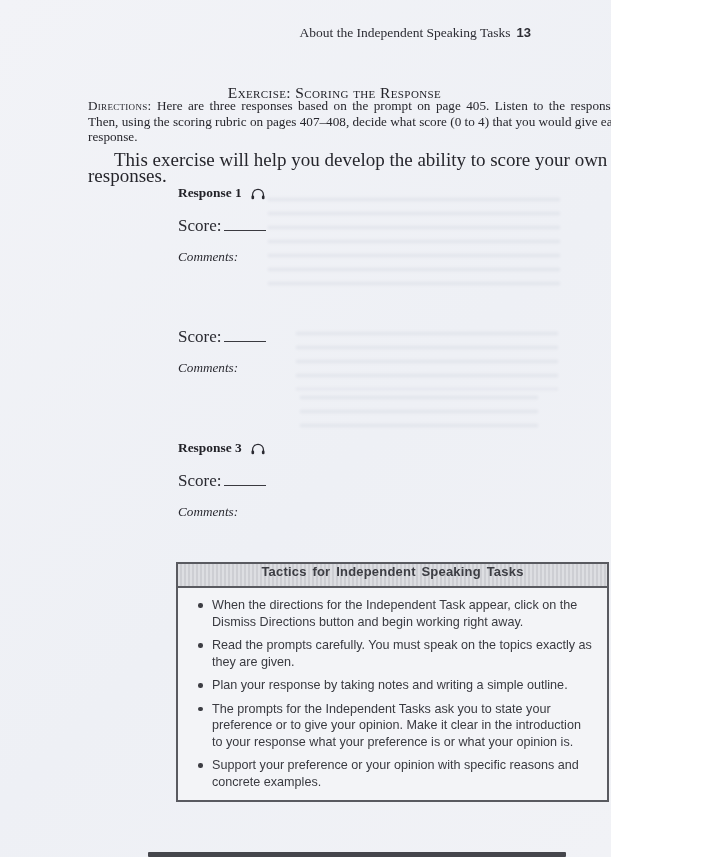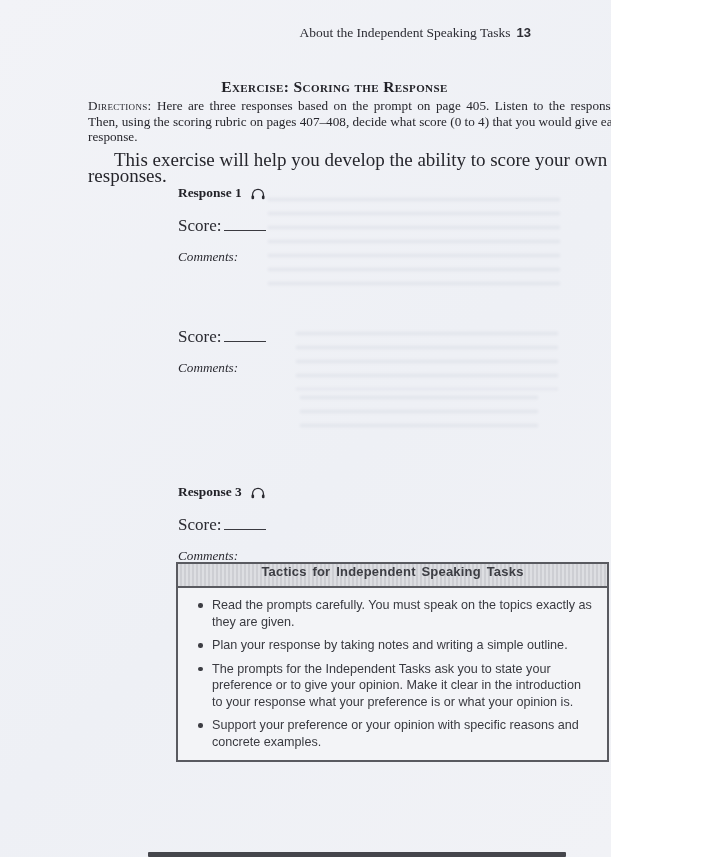--- a/index.html
+++ b/index.html
@@ -16,40 +16,40 @@
     position:absolute;top:25px;right:80px;
     font-size:13.5px;color:#2c2c33;
     white-space:nowrap;
   }
   .running-head .pagenum{
     font-family:"Liberation Sans", sans-serif;
     font-weight:bold;font-size:13px;margin-left:6px;
   }
   
   .exercise-title{
-    position:absolute;top:78px;left:88px;right:30px;
+    position:absolute;top:84px;left:88px;right:30px;
     text-align:center;
-    font-weight:bold;font-variant:small-caps;
+    font-weight:normal;font-variant:small-caps;
     font-size:15.5px;letter-spacing:0.4px;color:#222228;
   }
   
   .directions{
     position:absolute;top:98px;left:88px;width:537px;
     font-size:13.2px;line-height:15.6px;text-align:justify;
   }
   .directions .dir-label{font-variant:small-caps;letter-spacing:0.3px;}
   .intro-para{
     position:absolute;top:152px;left:88px;width:537px;
     font-size:19px;line-height:15.6px;text-indent:26px;
   }
   
   .response-block{position:absolute;left:178px;width:300px;}
   .resp-1{top:185px;}
   .resp-2{top:312px;}
-  .resp-3{top:440px;margin-top:44px;}
+  .resp-3{top:440px;}
   .resp-label{
     font-weight:bold;font-size:13.4px;color:#222228;
     display:flex;align-items:flex-end;gap:8px;
   }
   .hp-icon{display:inline-block;width:16px;height:14px;}
   .score-row{margin-top:15px;font-size:17px;color:#2a2a31;}
   .score-line{
     display:inline-block;width:42px;height:12px;
     border-bottom:1.2px solid #3a3a40;margin-left:3px;
   }
@@ -177,20 +177,21 @@
   <div class="side-tab">
     <span class="tab-label">Speaking</span>
   </div>
 
   <div class="tactics-box">
     <div class="tactics-header">
       <span class="tactics-title">Tactics for Independent Speaking Tasks</span>
     </div>
     <div class="tactics-body">
       <ul>
+        <li><span class="bullet-dot"></span><span>When the directions for the Independent Task appear, click on the Dismiss Directions button and begin working right away.</span></li>
         <li><span class="bullet-dot"></span><span>Read the prompts carefully. You must speak on the topics exactly as they are given.</span></li>
         <li><span class="bullet-dot"></span><span>Plan your response by taking notes and writing a simple outline.</span></li>
         <li><span class="bullet-dot"></span><span>The prompts for the Independent Tasks ask you to state your preference or to give your opinion. Make it clear in the introduction to your response what your preference is or what your opinion is.</span></li>
         <li><span class="bullet-dot"></span><span>Support your preference or your opinion with specific reasons and concrete examples.</span></li>
       </ul>
     </div>
   </div>
 
   <div class="page-edge"></div>
 

